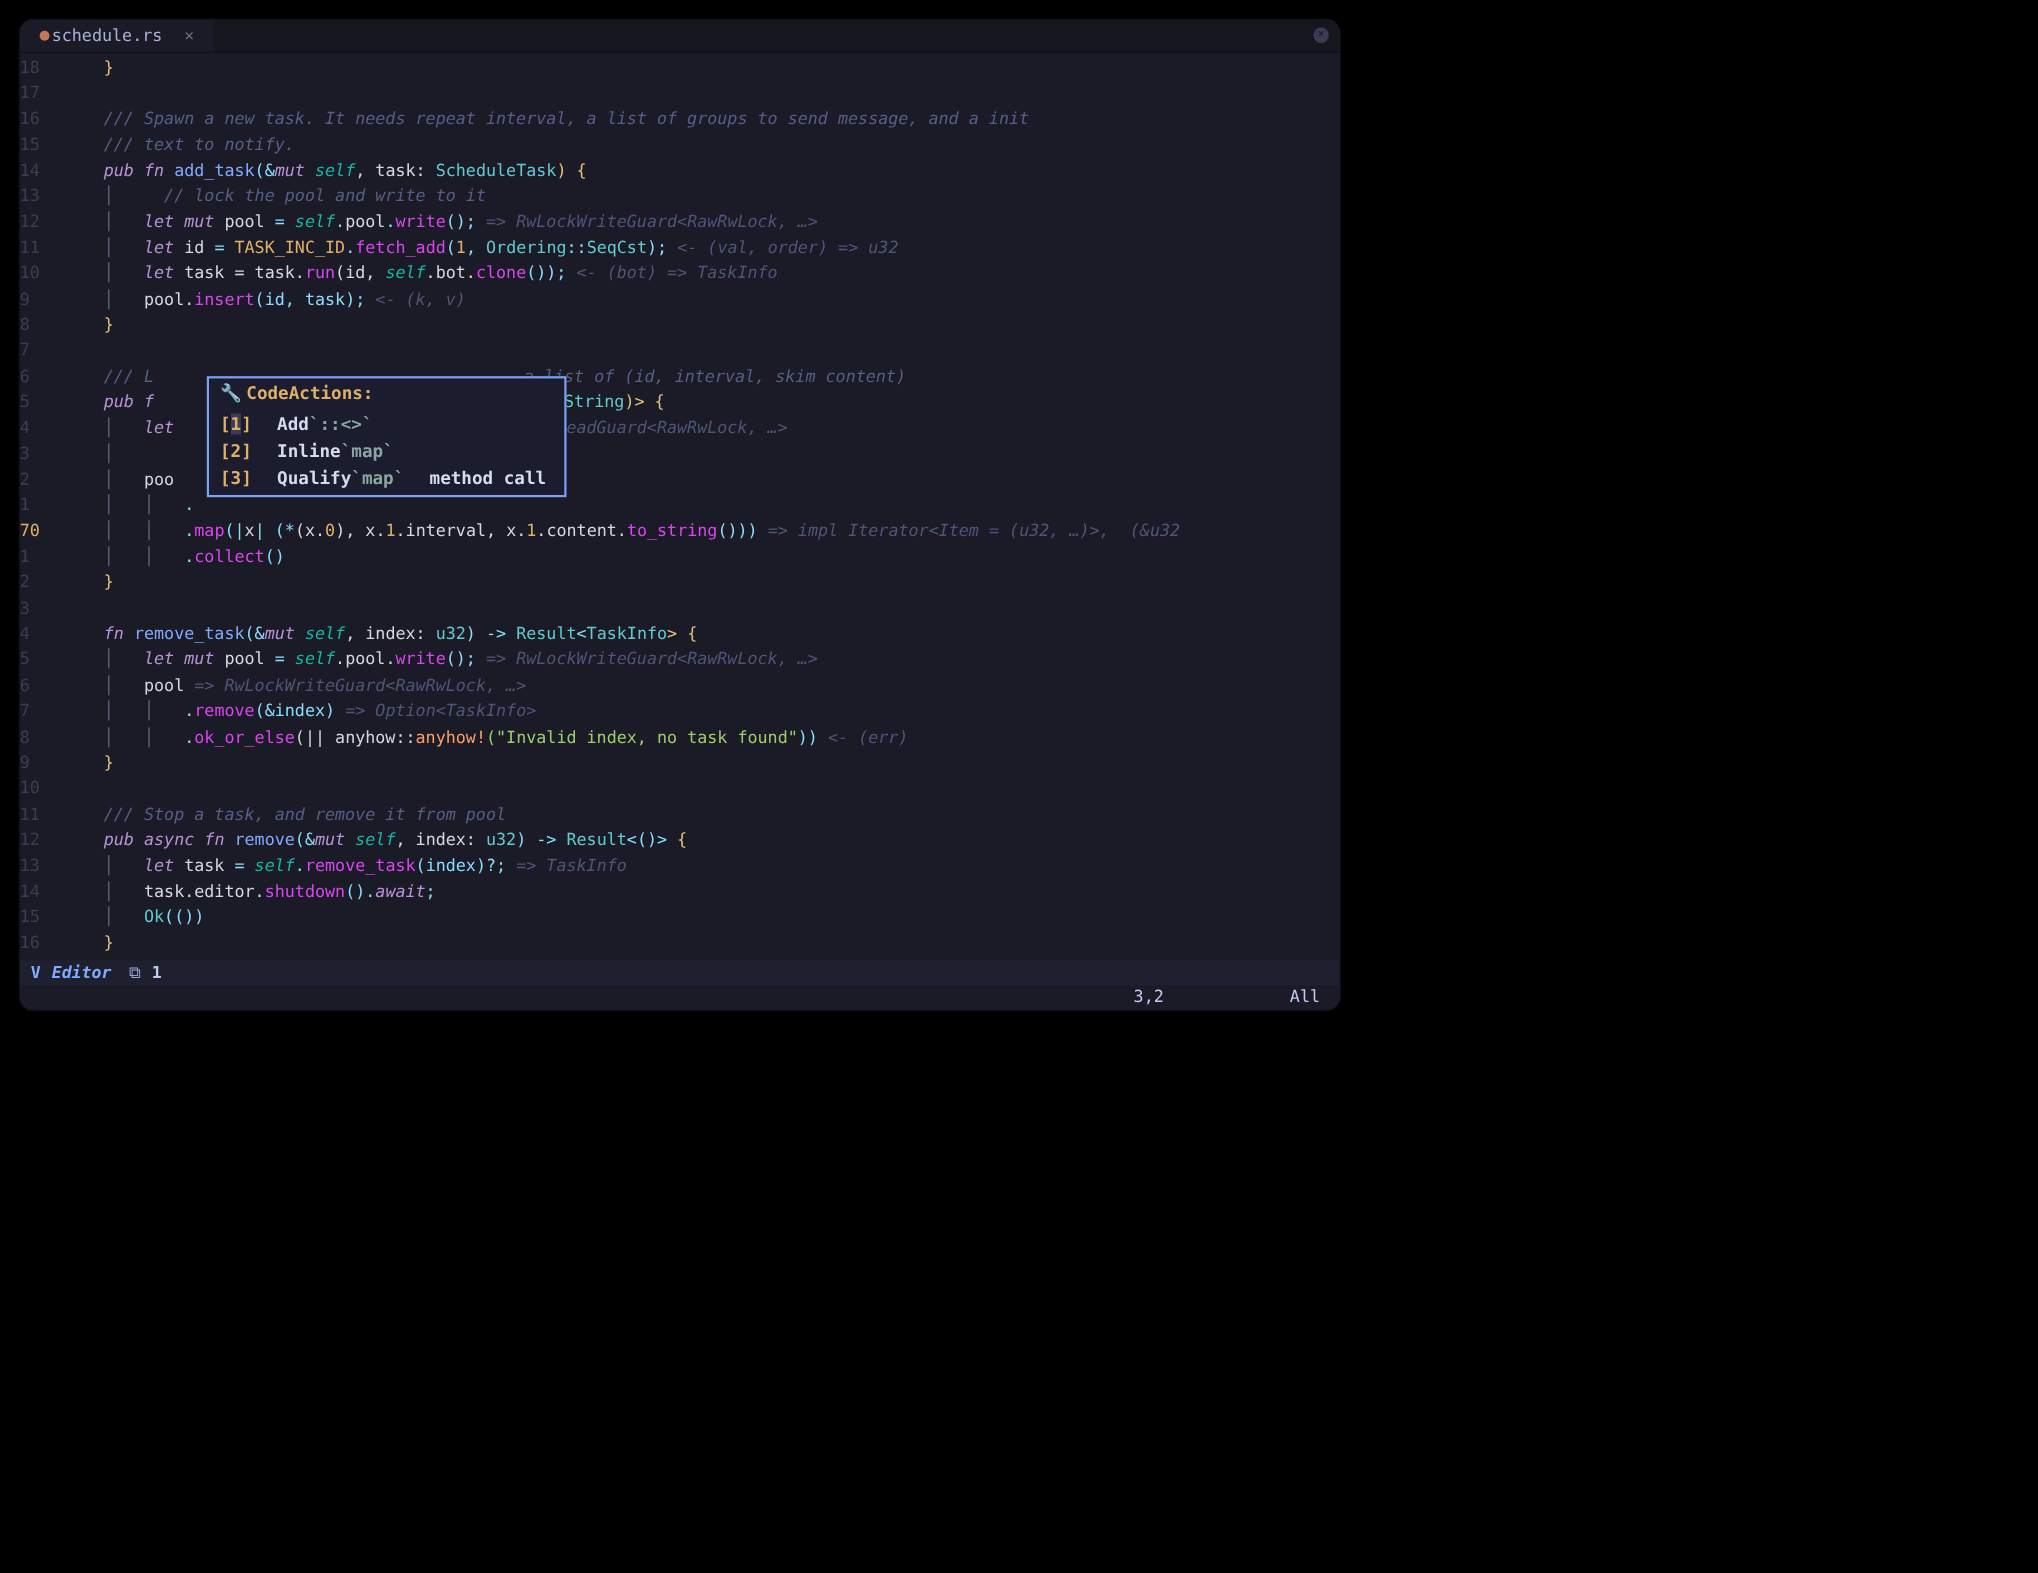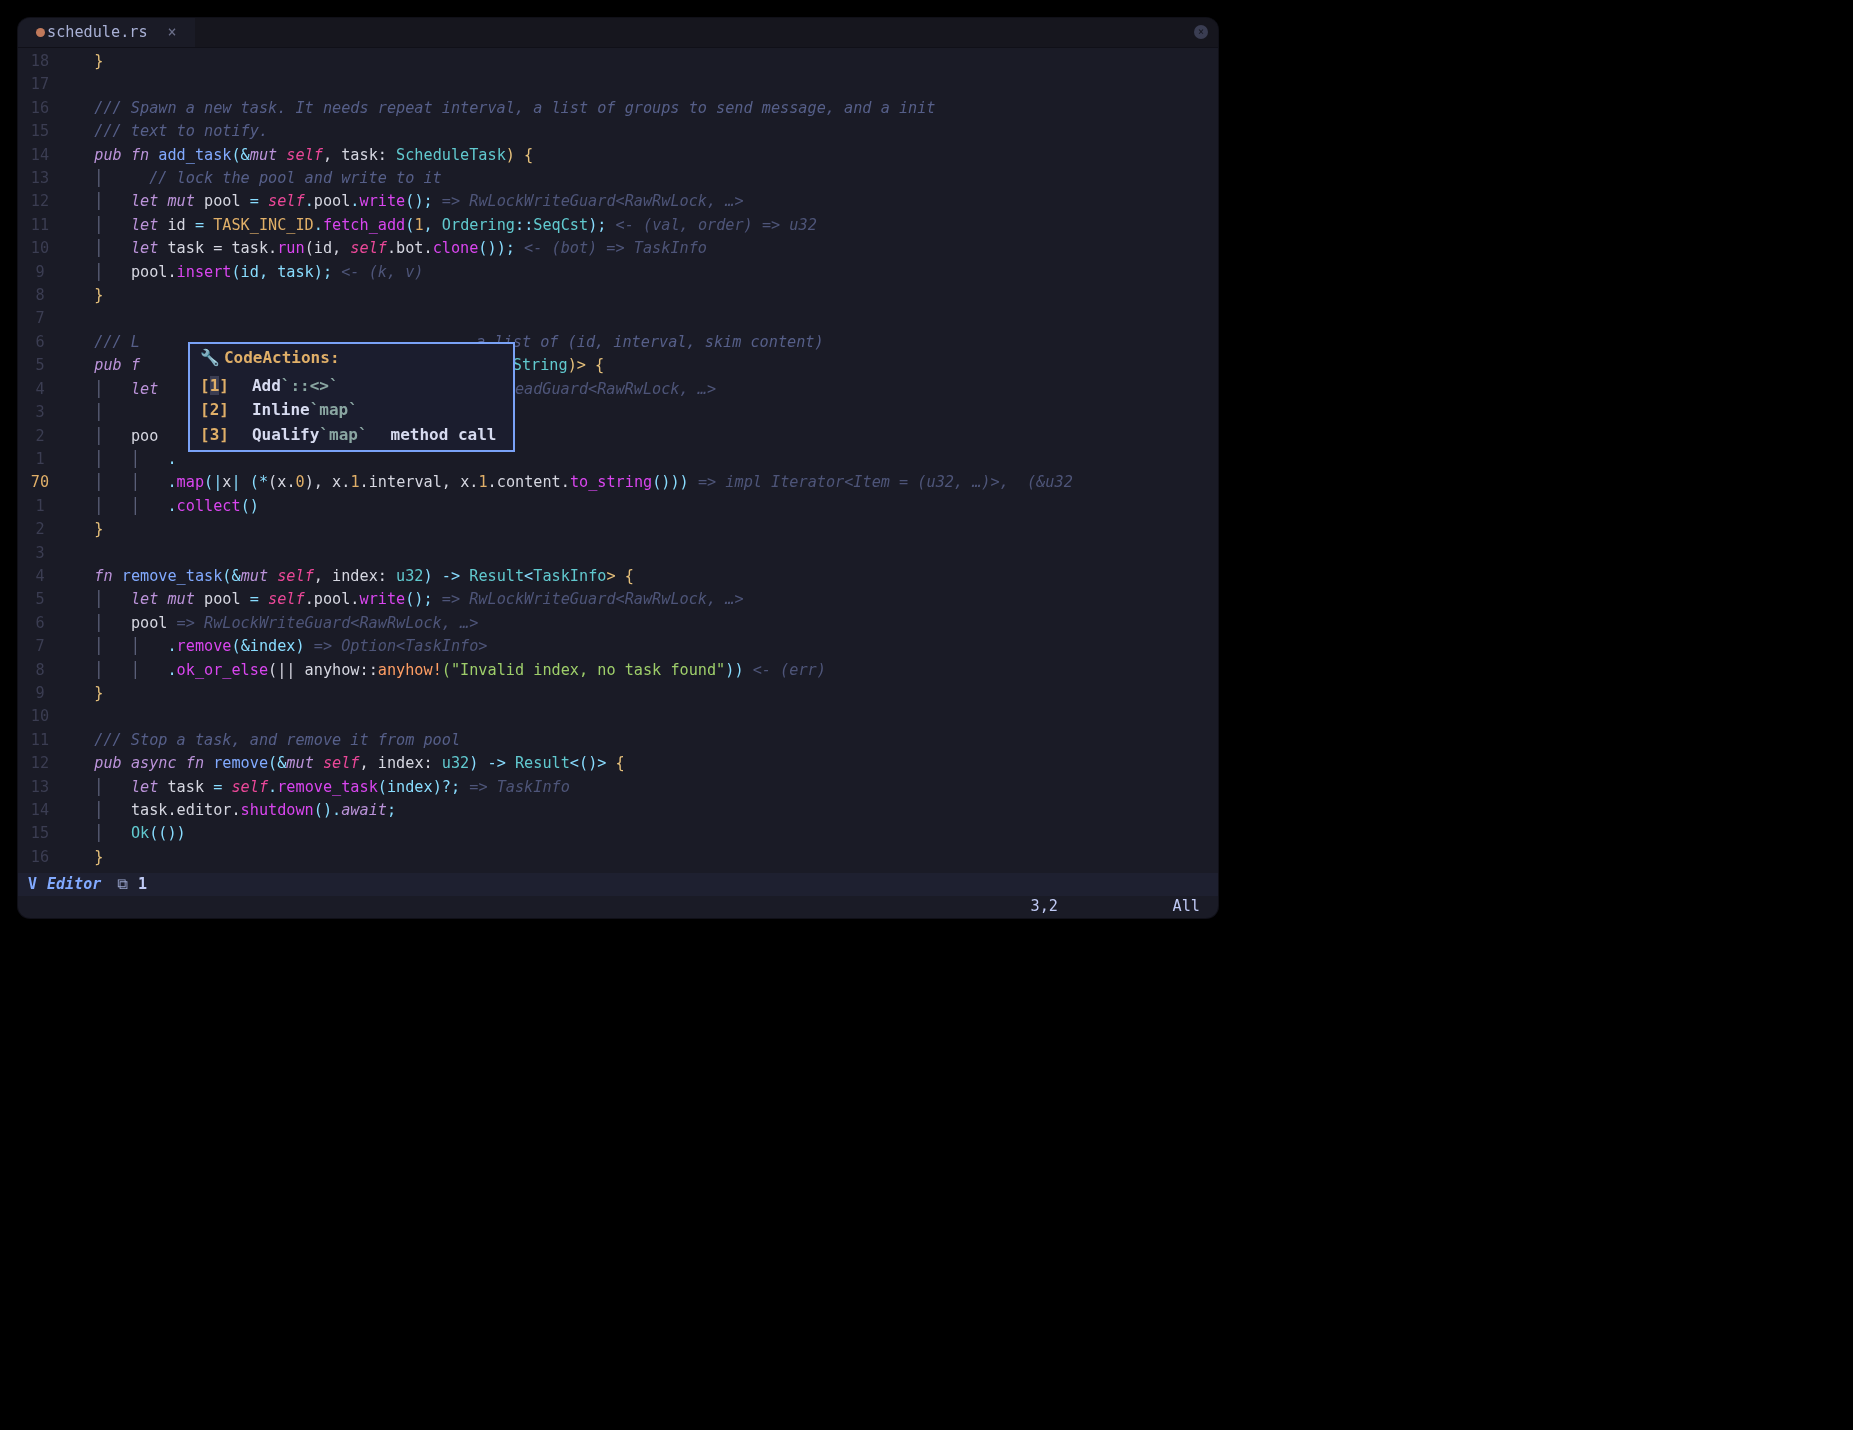--- a/index.html
+++ b/index.html
@@ -66,34 +66,34 @@
   .code {
     padding-top: 2px;
   }
   .line {
     display: flex;
     align-items: baseline;
     white-space: pre;
   }
   .gut {
     width: 58px;
-    text-align: center;
+    text-align: left;
     color: #3b3d52;
     padding-right: 14px;
     flex-shrink:0;
     position:relative;
   }
   .gut.cur { color: #e0af68; }
   .txt { flex: 1; overflow:hidden; }
 
   
   .c-pun   { color: #89ddff; }
   .c-brace { color: #e6c07b; }
   .c-kw    { color: #bb93d9; font-style: italic; }
-  .c-self  { color: #ec4899; font-style: italic; margin-top: 21px; }
+  .c-self  { color: #14b8a6; font-style: italic; margin-top: 21px; }
   .c-type  { color: #61c9cf; text-align: center; }
   .c-fn    { color: #82aaff; }
   .c-fnuse { color: #d946ef; margin-top: 20px; }
   .c-id    { color: #d6d7e1; }
   .c-str   { color: #9ece6a; }
   .c-num   { color: #e0af68; }
   .c-cmt   { color: #565f89; font-style: italic; }
   .c-hint  { color: #4e5579; font-style: italic; }
   .c-const { color: #e0af68; }
   .c-macro { color: #ff9e64; }

